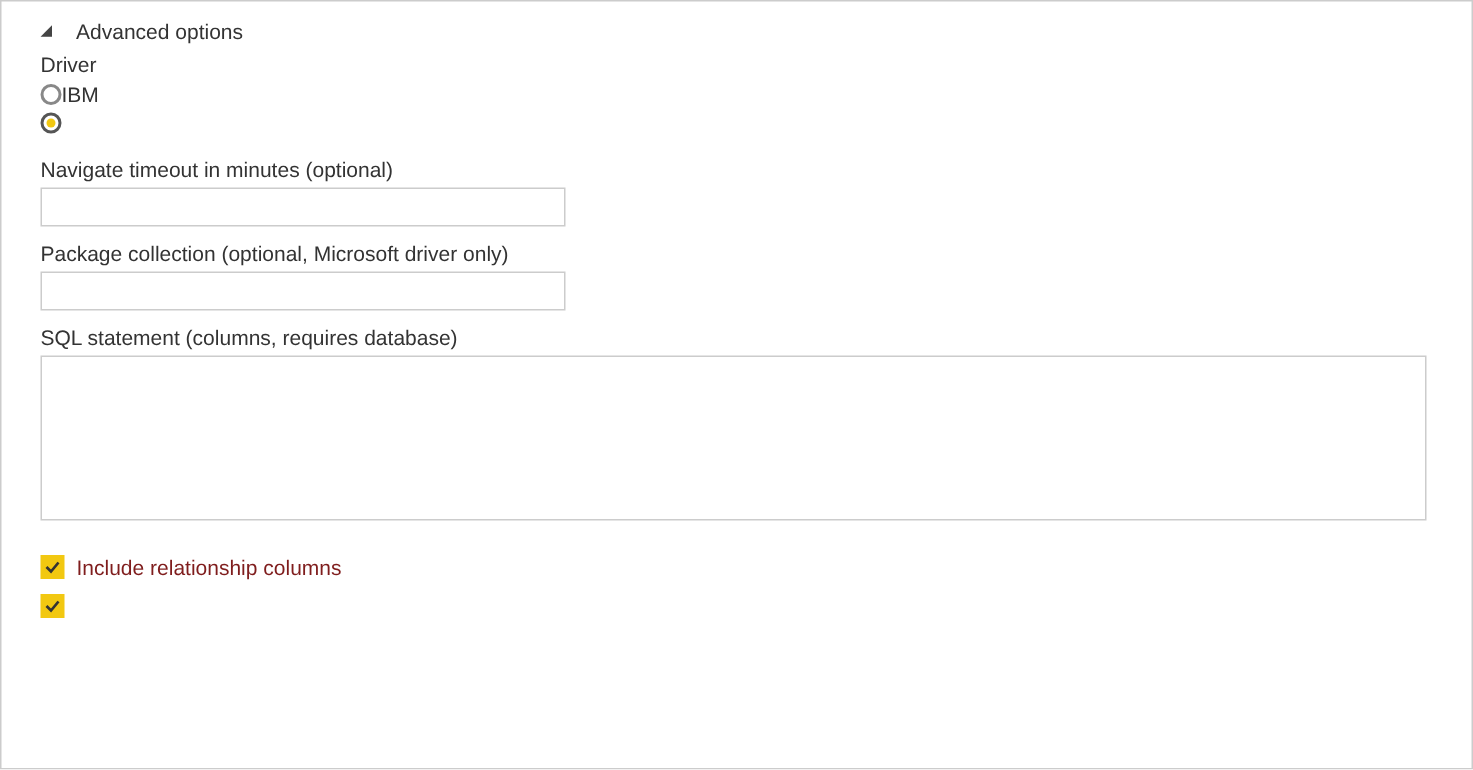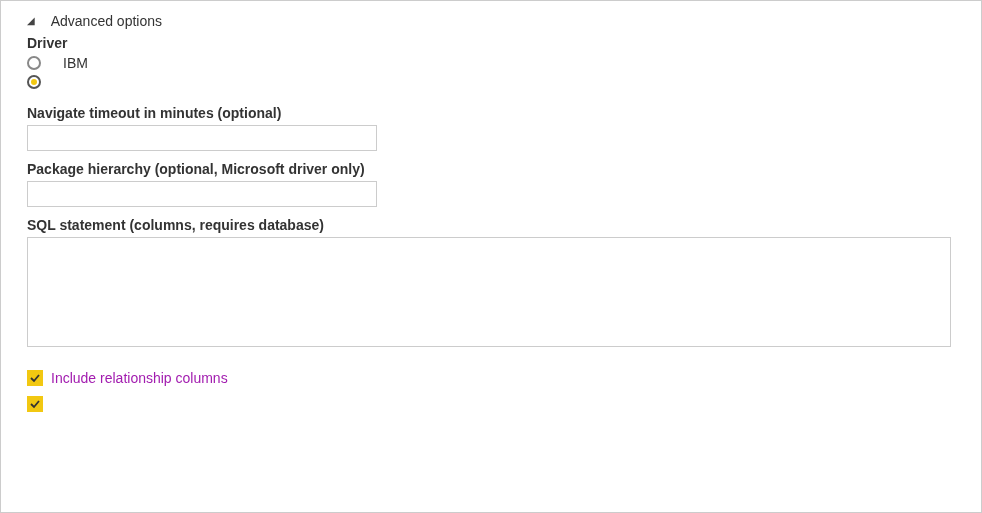--- a/index.html
+++ b/index.html
@@ -37,26 +37,25 @@
       margin-left: 12px;
     }
     .field-group {
       margin-bottom: 10px;
     }
     .field-label {
       display: block;
       font-size: 14px;
       color: #333;
       margin-bottom: 4px;
-      font-weight: bold;
     }
     .radio-row {
       display: flex;
       align-items: center;
-      gap: 22px;
+      gap: 0;
       margin-bottom: 4px;
       cursor: pointer;
     }
     .radio-circle {
       width: 14px;
       height: 14px;
       border-radius: 50%;
       border: 2px solid #888;
       display: inline-flex;
       align-items: center;
@@ -108,21 +107,21 @@
       align-items: center;
       justify-content: center;
       flex-shrink: 0;
     }
     .checkbox-check {
       width: 12px;
       height: 12px;
     }
     .checkbox-label {
       font-size: 14px;
-      color: #a21caf;
+      color: #7f1d1d;
     }
     .spacer-sm { height: 6px; }
     .spacer-md { height: 10px; }
   </style>
 </head>
 <body>
 
 <div class="panel">
 
   <div class="expander-header">
@@ -144,21 +143,21 @@
   </div>
 
   <div class="spacer-sm"></div>
 
   <div class="field-group">
     <span class="field-label">Navigate timeout in minutes (optional)</span>
     <input type="text" class="text-input" value="" style="">
   </div>
 
   <div class="field-group">
-    <span class="field-label">Package hierarchy (optional, Microsoft driver only)</span>
+    <span class="field-label">Package collection (optional, Microsoft driver only)</span>
     <input type="text" class="text-input" value="" style="">
   </div>
 
   <div class="field-group">
     <span class="field-label">SQL statement (columns, requires database)</span>
     <textarea class="textarea-input" style=""></textarea>
   </div>
 
   <div class="spacer-md"></div>
 

